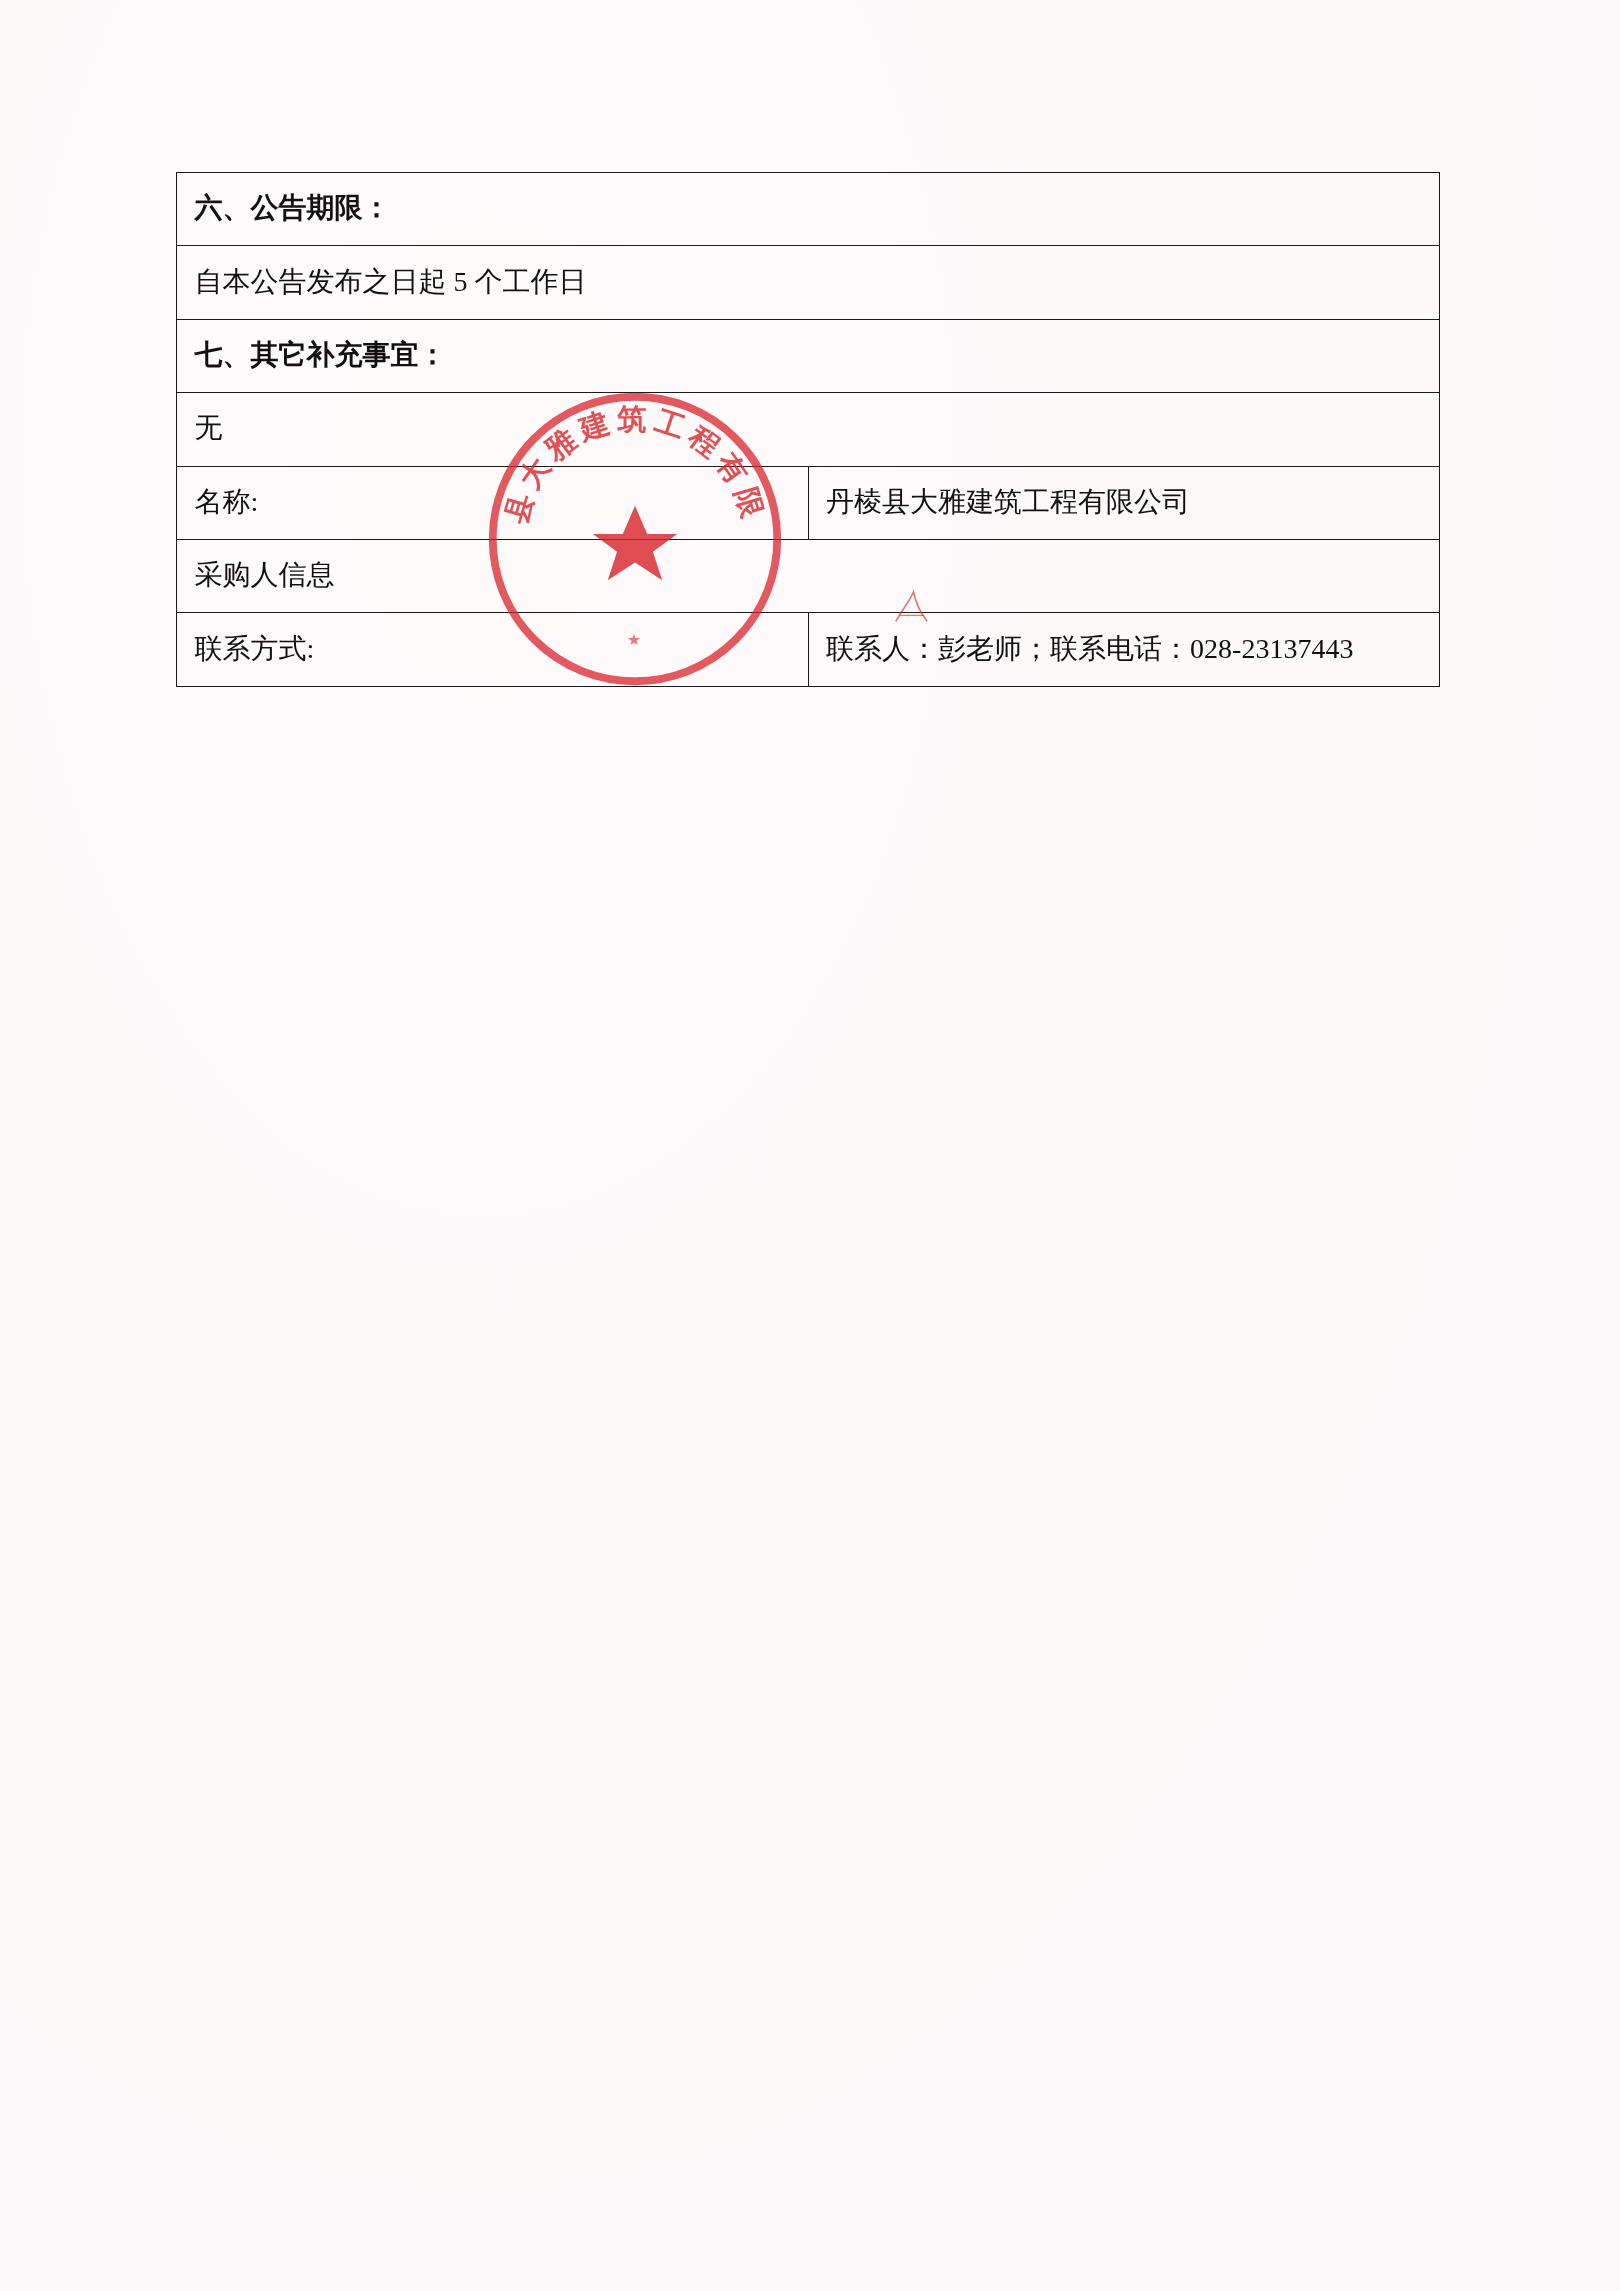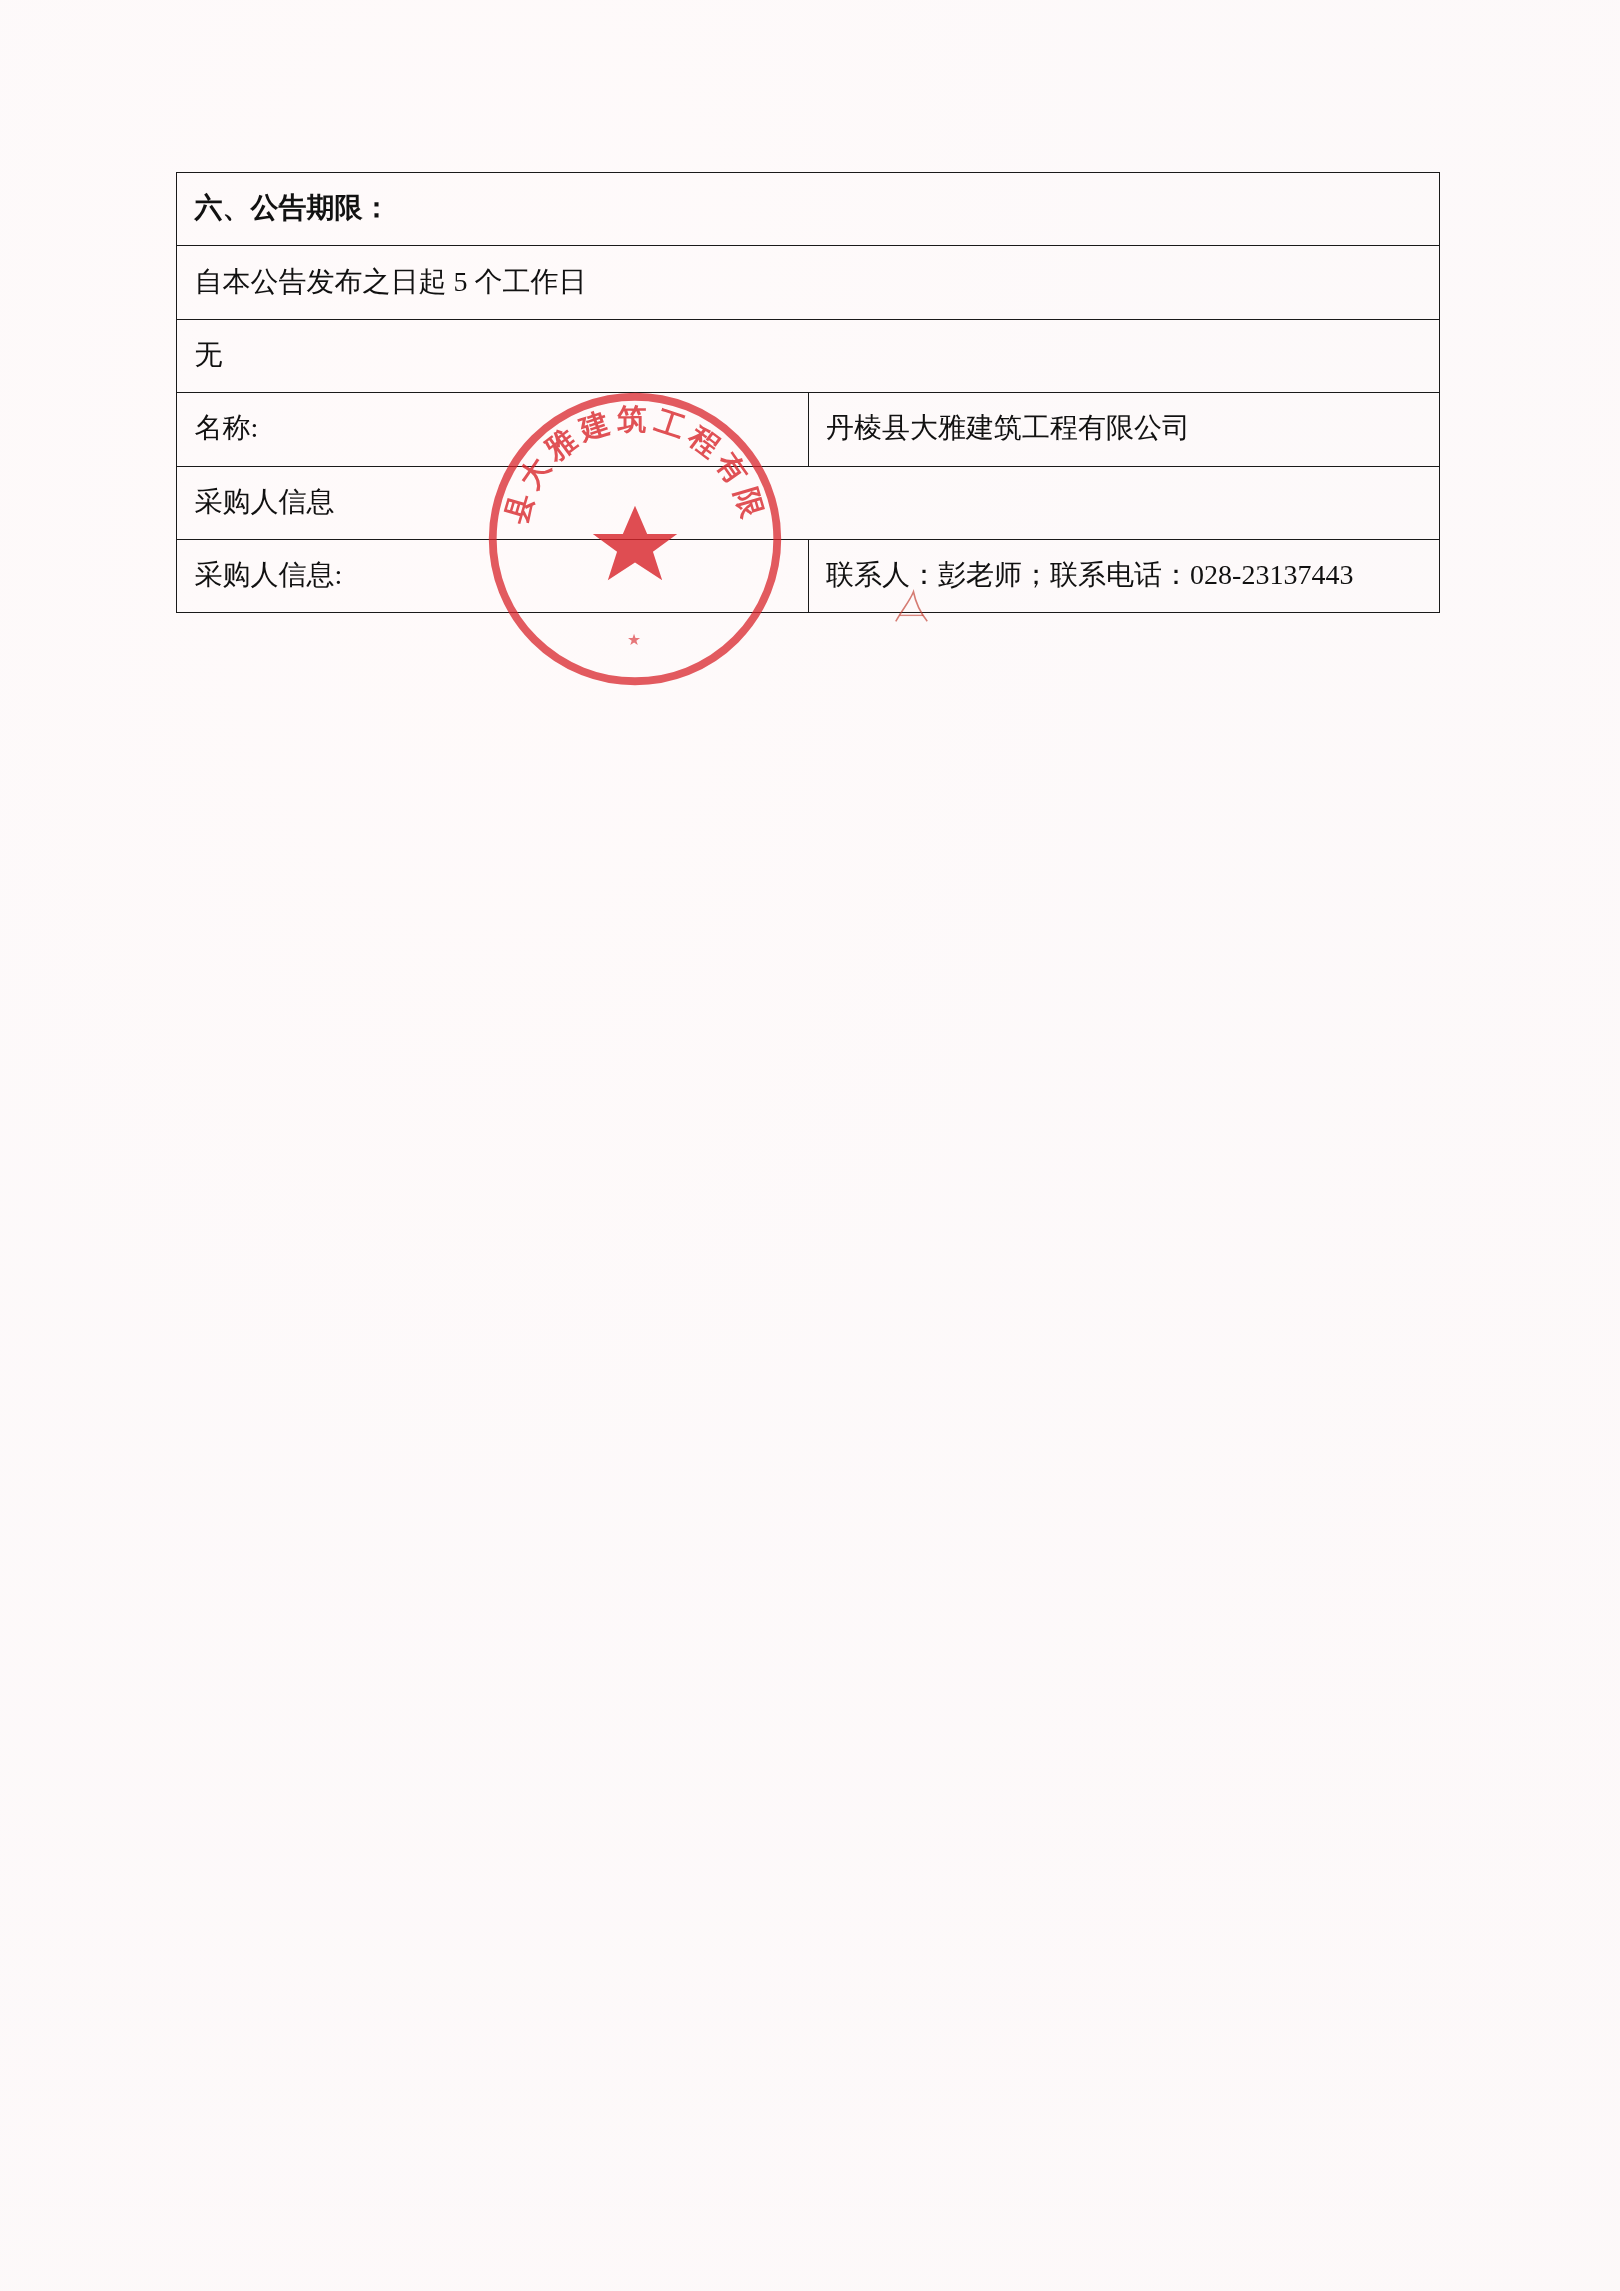--- a/index.html
+++ b/index.html
@@ -83,31 +83,34 @@
 <div class="doc">
   <table class="form">
     <tbody>
       <tr class="row-h">
         <td colspan="2" class="bold">六、公告期限：</td>
       </tr>
       <tr class="row-h">
         <td colspan="2">自本公告发布之日起 5 个工作日</td>
       </tr>
       <tr class="row-h">
+        <td colspan="2" class="bold">七、其它补充事宜：</td>
+      </tr>
+      <tr class="row-h">
         <td colspan="2">无</td>
       </tr>
       <tr class="row-h">
         <td class="label-cell">名称:</td>
         <td>丹棱县大雅建筑工程有限公司</td>
       </tr>
       <tr class="row-h">
         <td colspan="2">采购人信息</td>
       </tr>
       <tr class="row-h">
-        <td class="label-cell">采购人信息:</td>
+        <td class="label-cell">联系方式:</td>
         <td>联系人：彭老师；联系电话：028-23137443</td>
       </tr>
     </tbody>
   </table>
 </div>
 
 <div class="seal">
   <svg width="314" height="314" viewBox="0 0 320 320" xmlns="http://www.w3.org/2000/svg">
     <defs>
       <path id="sealArc" d="M 48,160 A 112,112 0 1 1 272,160" fill="none"></path>

